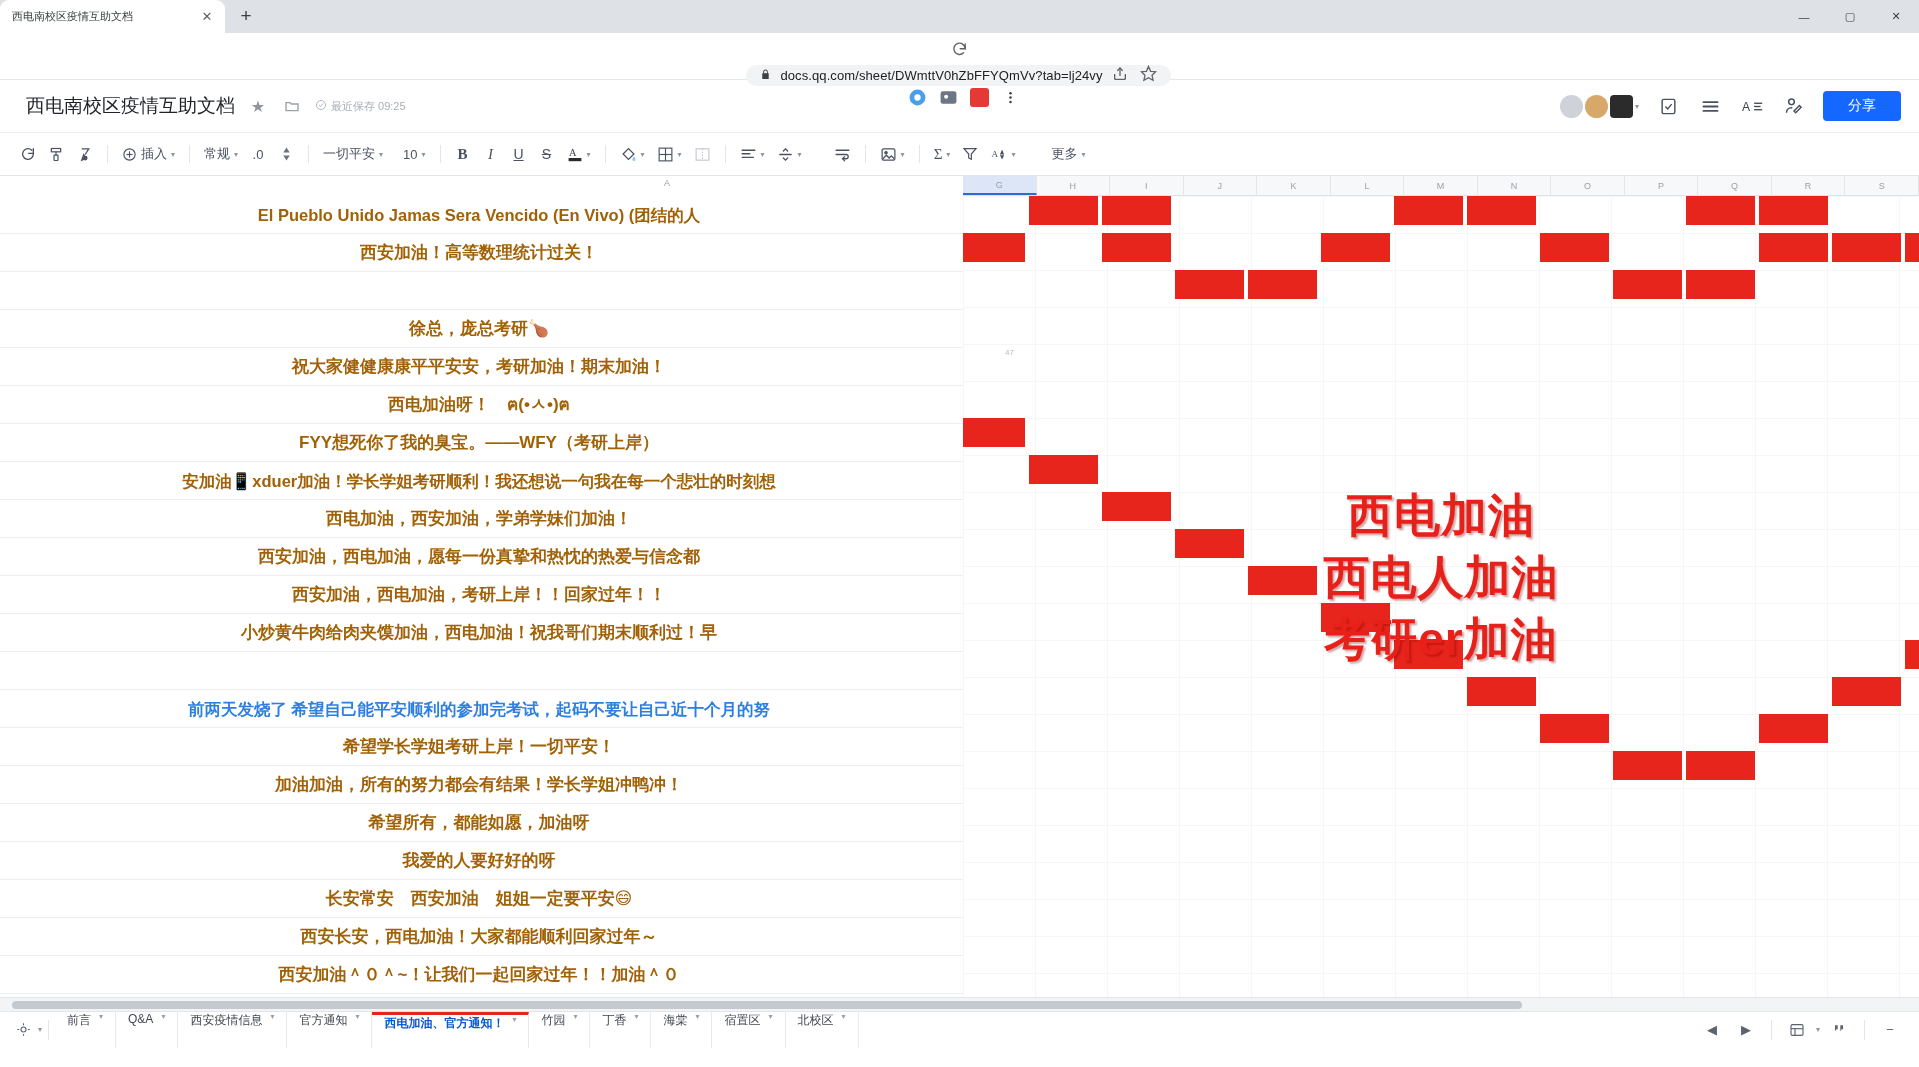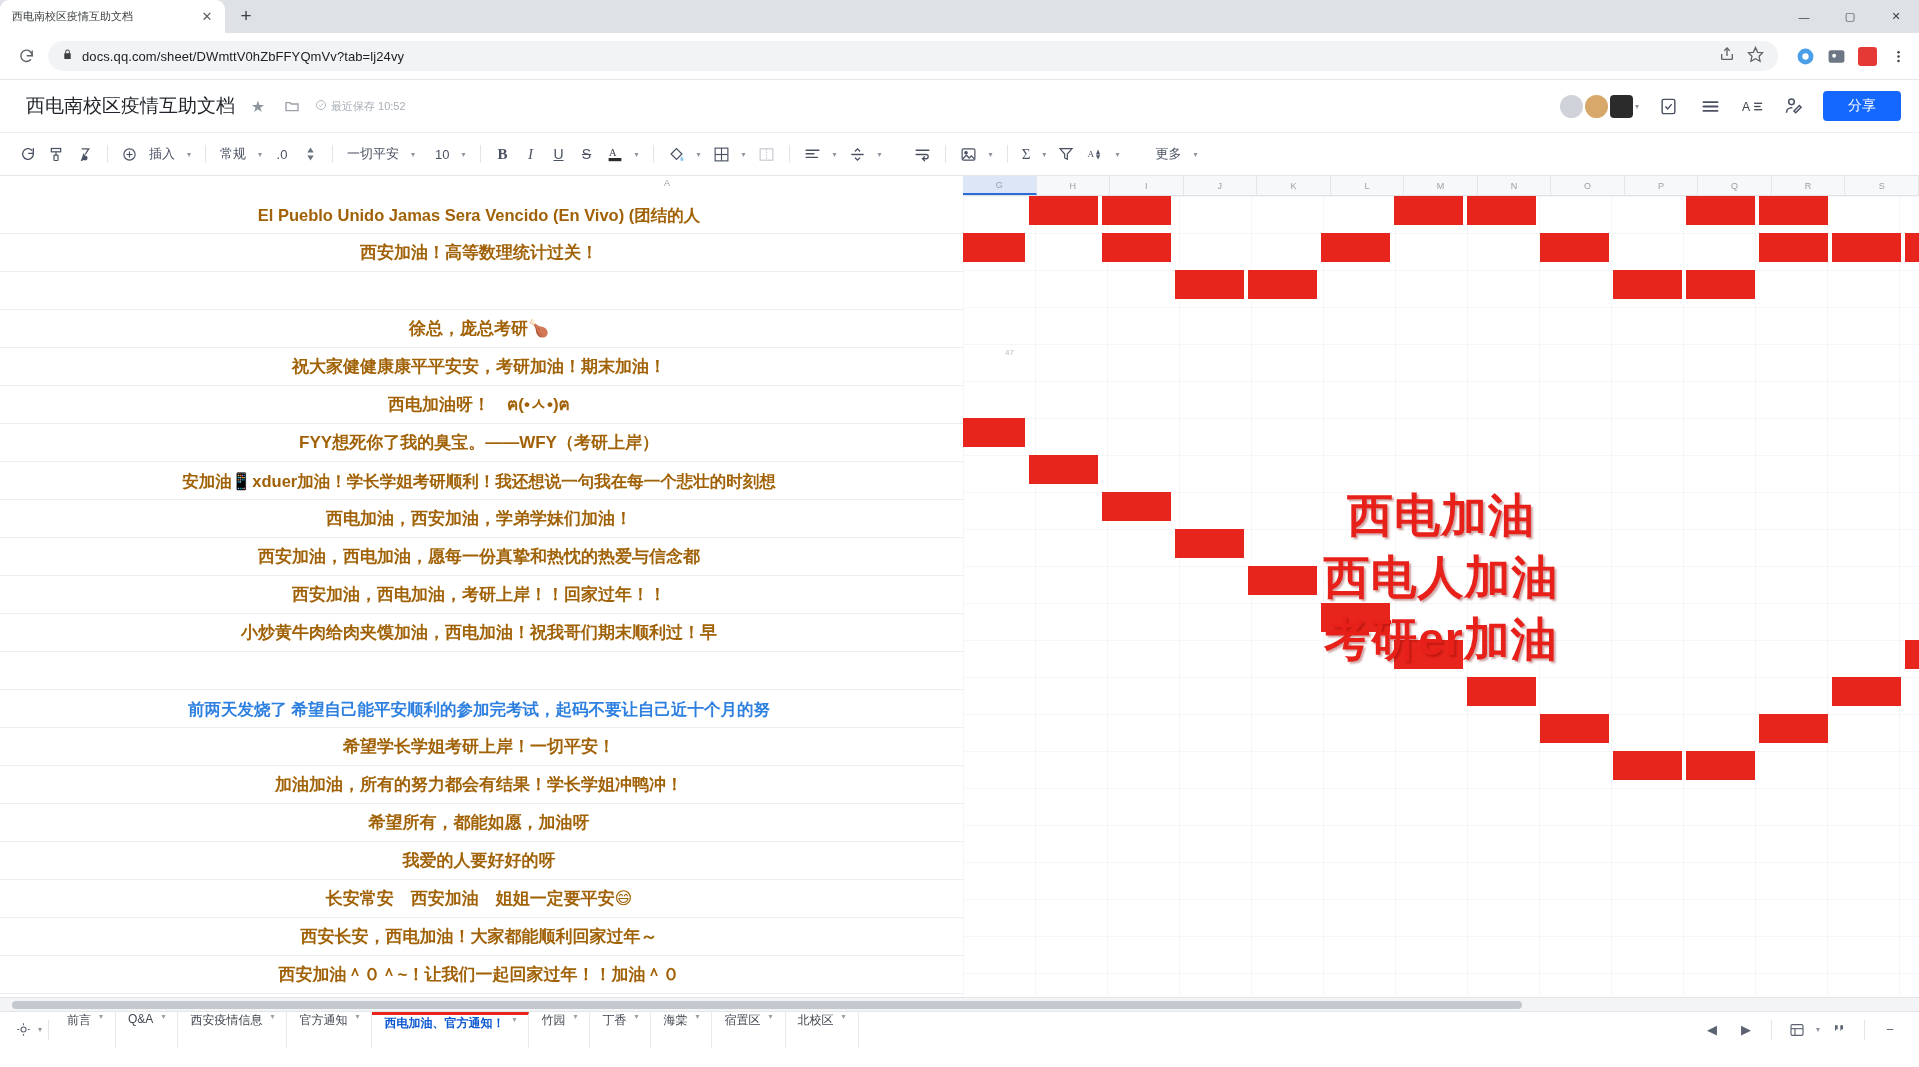--- a/index.html
+++ b/index.html
@@ -62,20 +62,21 @@
     font-size: 11px; color: #3c4043;
   }
 
   .browser-toolbar {
     height: 47px;
     background: #ffffff;
     display: flex;
     align-items: center;
     padding: 0 10px;
     border-bottom: 1px solid #e5e7eb;
+    flex-direction: column;
   }
   .nav-btn {
     width: 32px; height: 32px;
     display: flex; align-items: center; justify-content: center;
     color: #5f6368;
     border-radius: 50%;
     cursor: pointer;
     flex: none;
   }
   .omnibox {
@@ -186,21 +187,21 @@
     gap: 0px;
     color: #4a5162;
   }
   .tb-item {
     height: 28px;
     min-width: 28px;
     padding: 0 6px;
     display: flex;
     align-items: center;
     justify-content: center;
-    gap: 12px;
+    gap: 4px;
     border-radius: 3px;
     cursor: pointer;
     font-size: 13px;
     color: #4a5162;
     white-space: nowrap;
   }
   .tb-sep {
     width: 1px; height: 18px;
     background: #e3e5e8;
     margin: 0 8px;
@@ -465,21 +466,21 @@
         <path d="M3 7h6l2 2h10v10H3z"></path>
       </svg>
   </span>
   <span class="saved-note">
     <span>
       <svg width="12" height="12" viewBox="0 0 24 24" fill="none" stroke="#b4b9c2" stroke-width="2">
           <circle cx="12" cy="12" r="9"></circle>
           <polyline points="8 12 11 15 16 9"></polyline>
         </svg>
     </span>
-    <span>最近保存 10:52</span>
+    <span>最近保存 09:25</span>
   </span>
 
   <div class="doc-header-right">
     <div class="avatar-stack">
       <div class="av av1"></div>
       <div class="av av2"></div>
       <div class="av av3"></div>
       <span class="caret">▾</span>
     </div>
     <div class="hr-ic">

